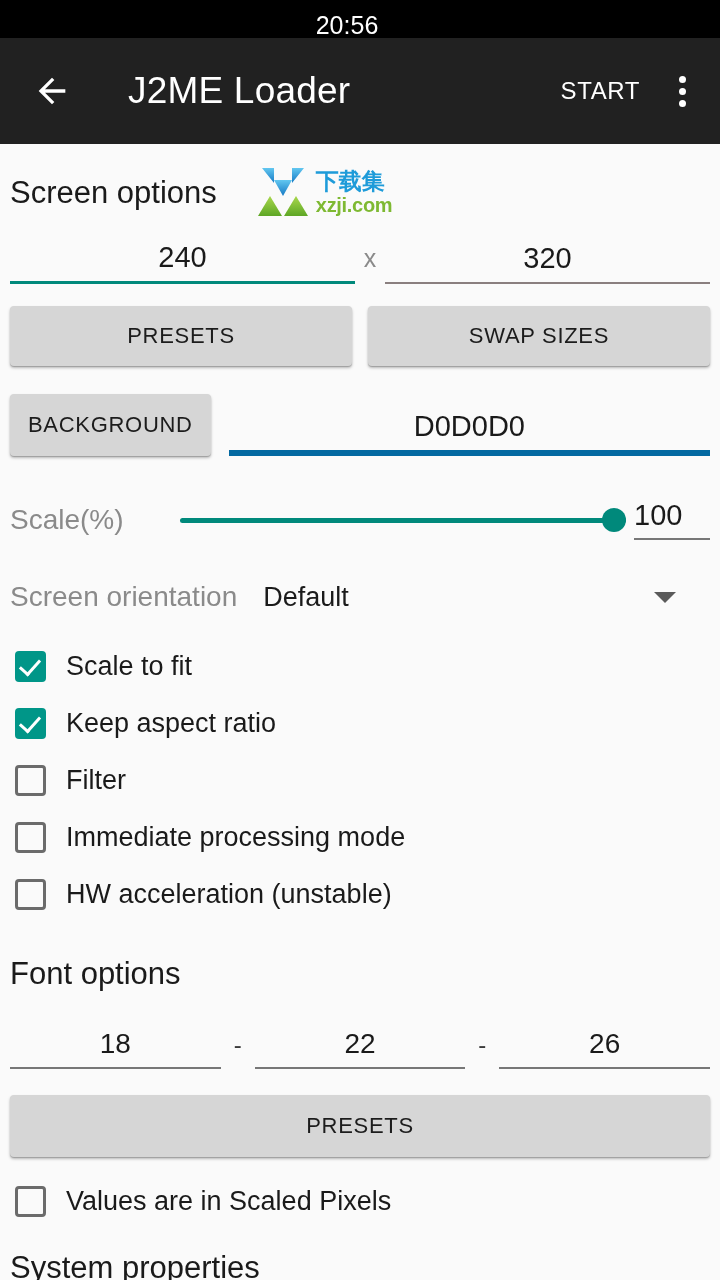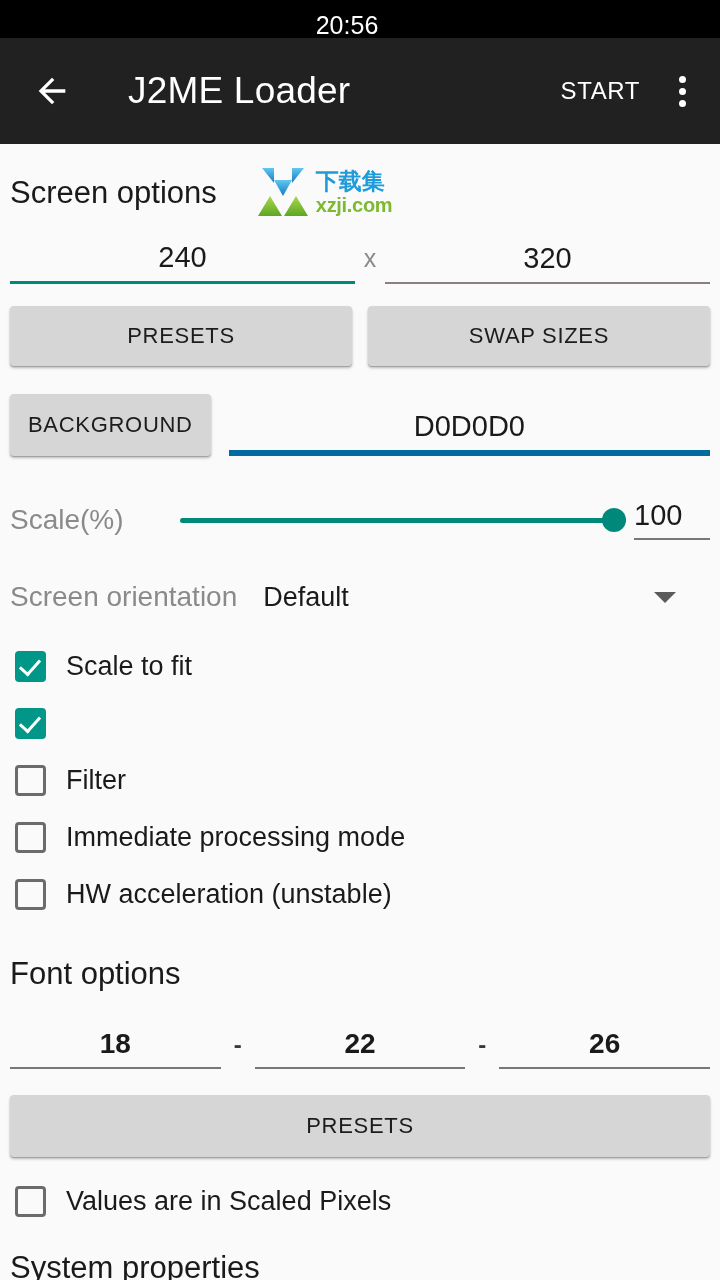--- a/index.html
+++ b/index.html
@@ -339,21 +339,20 @@
     margin-top: 24px;
     height: 52px;
     display: flex;
     align-items: center;
   }
   .font-row {
     display: flex;
     align-items: flex-end;
     height: 58px;
     margin-top: 12px;
-    font-weight: bold;
   }
   .font-field {
     text-align: center;
     font-size: 28px;
     color: #1a1a1a;
     padding-bottom: 9px;
     border-bottom: 2px solid #777777;
     line-height: 1;
     flex: 1 1 0;
   }
@@ -485,20 +484,21 @@
     <div class="caret"></div>
   </div>
 
   <div class="cb-list">
     <div class="cb-row">
       <div class="cb on"></div>
       <div class="cb-label">Scale to fit</div>
     </div>
     <div class="cb-row">
       <div class="cb on"></div>
+      <div class="cb-label">Keep aspect ratio</div>
     </div>
     <div class="cb-row">
       <div class="cb off"></div>
       <div class="cb-label">Filter</div>
     </div>
     <div class="cb-row">
       <div class="cb off"></div>
       <div class="cb-label">Immediate processing mode</div>
     </div>
     <div class="cb-row">

